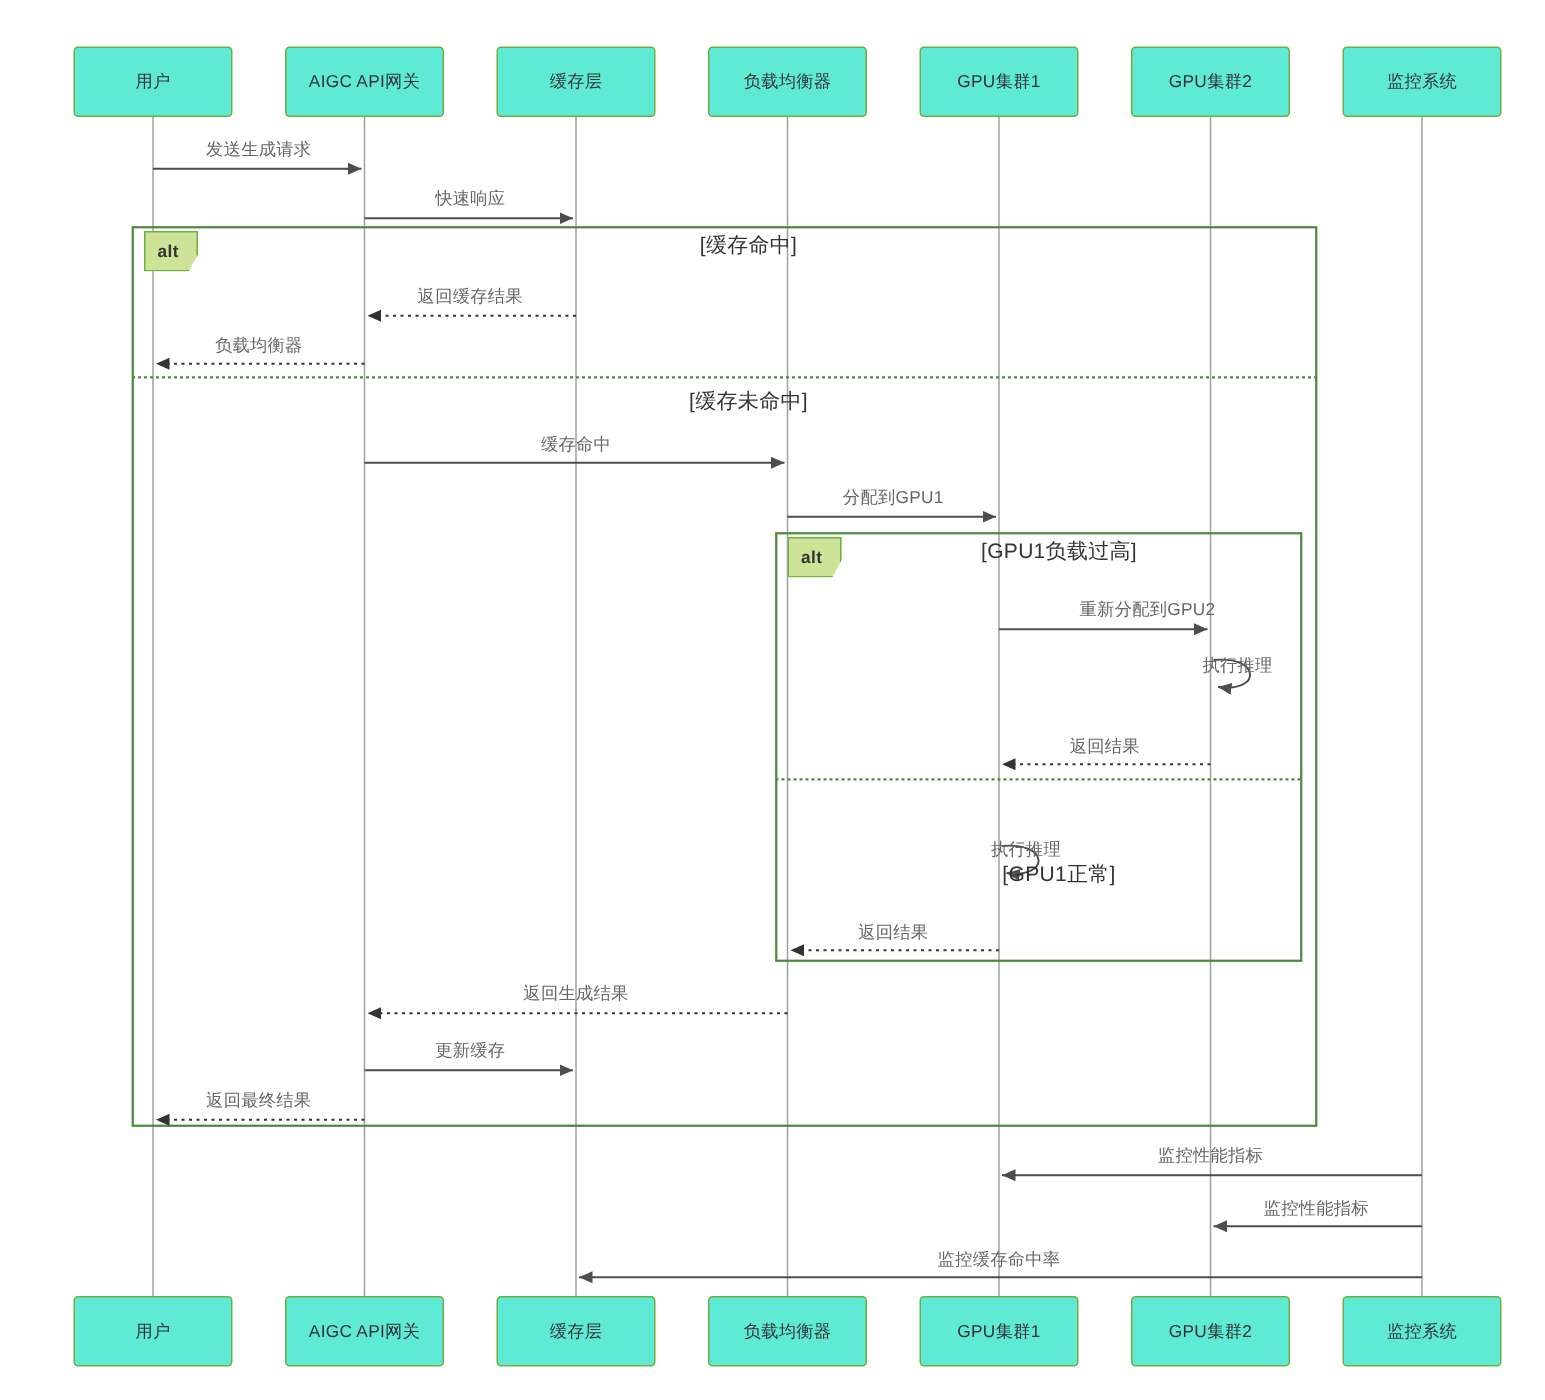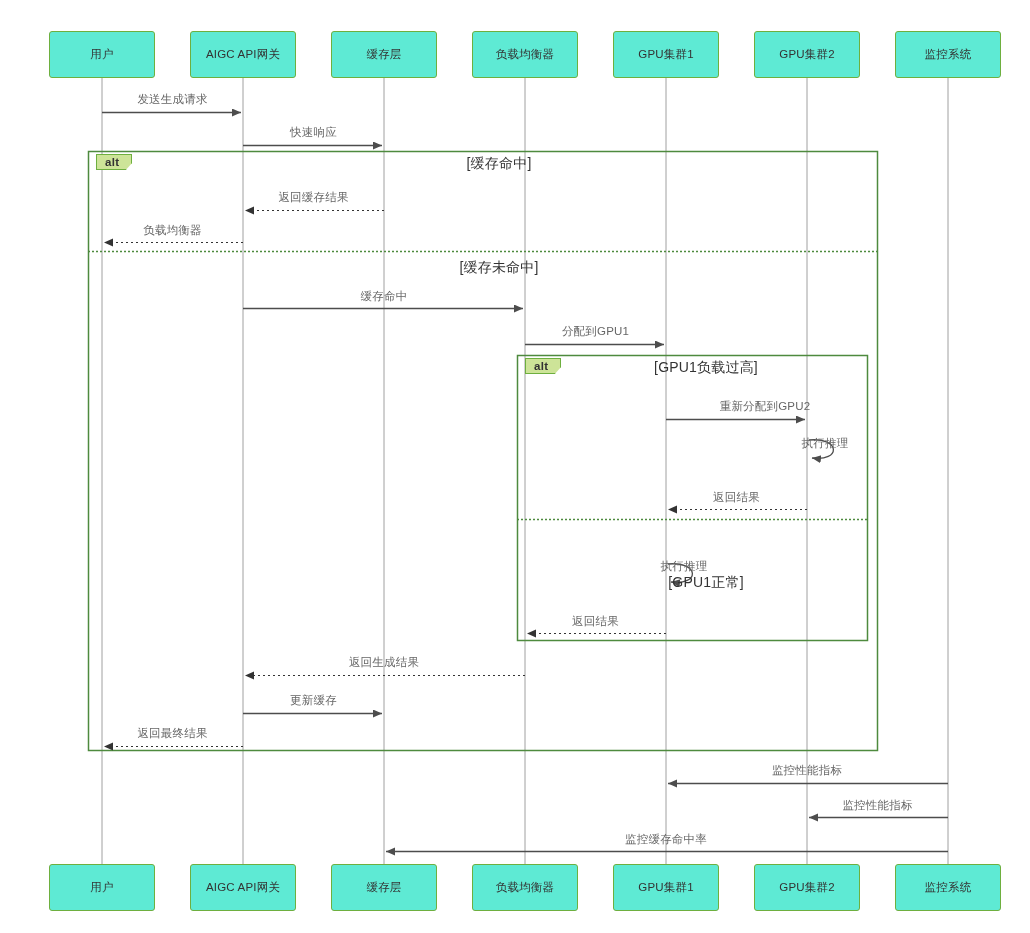--- a/index.html
+++ b/index.html
@@ -49,21 +49,21 @@
     font-size:14px;
     color:#333333;
     white-space:nowrap;
     transform:translateX(-50%);
     letter-spacing:.2px;
   }
   
   .alttag{
     position:absolute;
     box-sizing:border-box;
-    height:16px;
+    height:27px;
     padding:0 12px 0 8px;
     background:#cde498;
     border:1px solid #6eaf3f;
     border-top:none;
     border-left:none;
     color:#333333;
     font-size:11.5px;
     font-weight:bold;
     display:flex;
     align-items:center;

